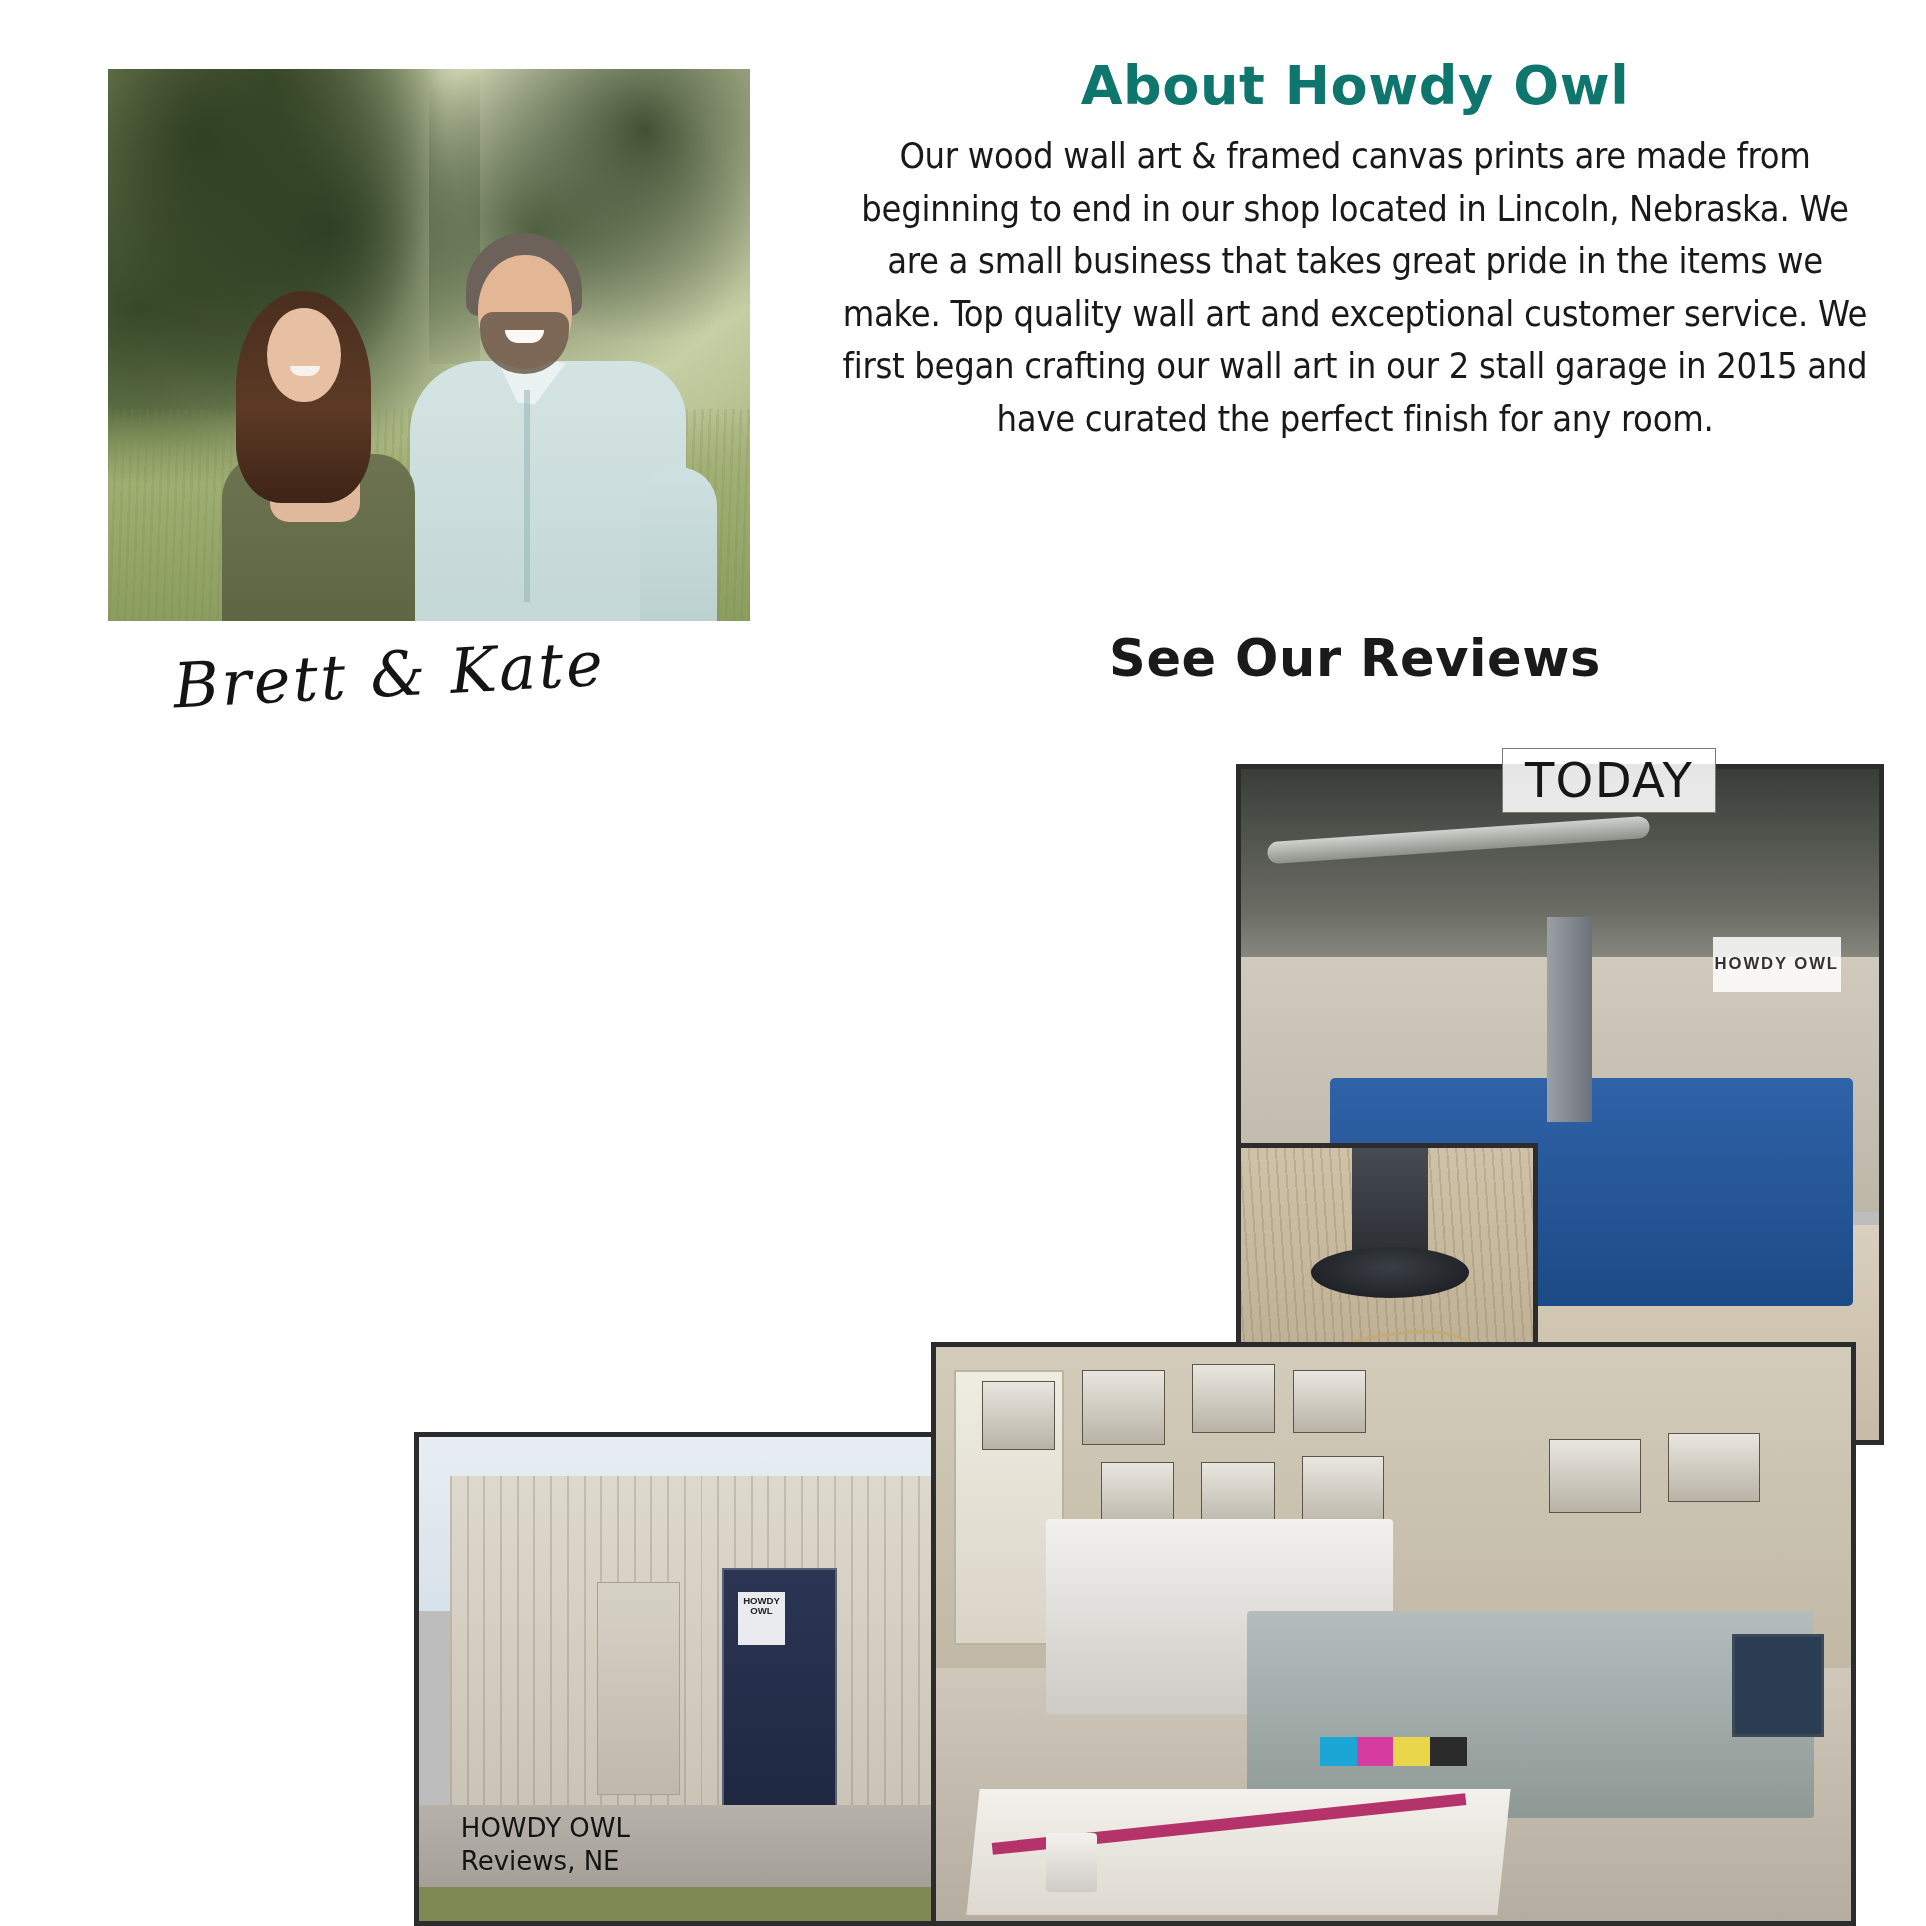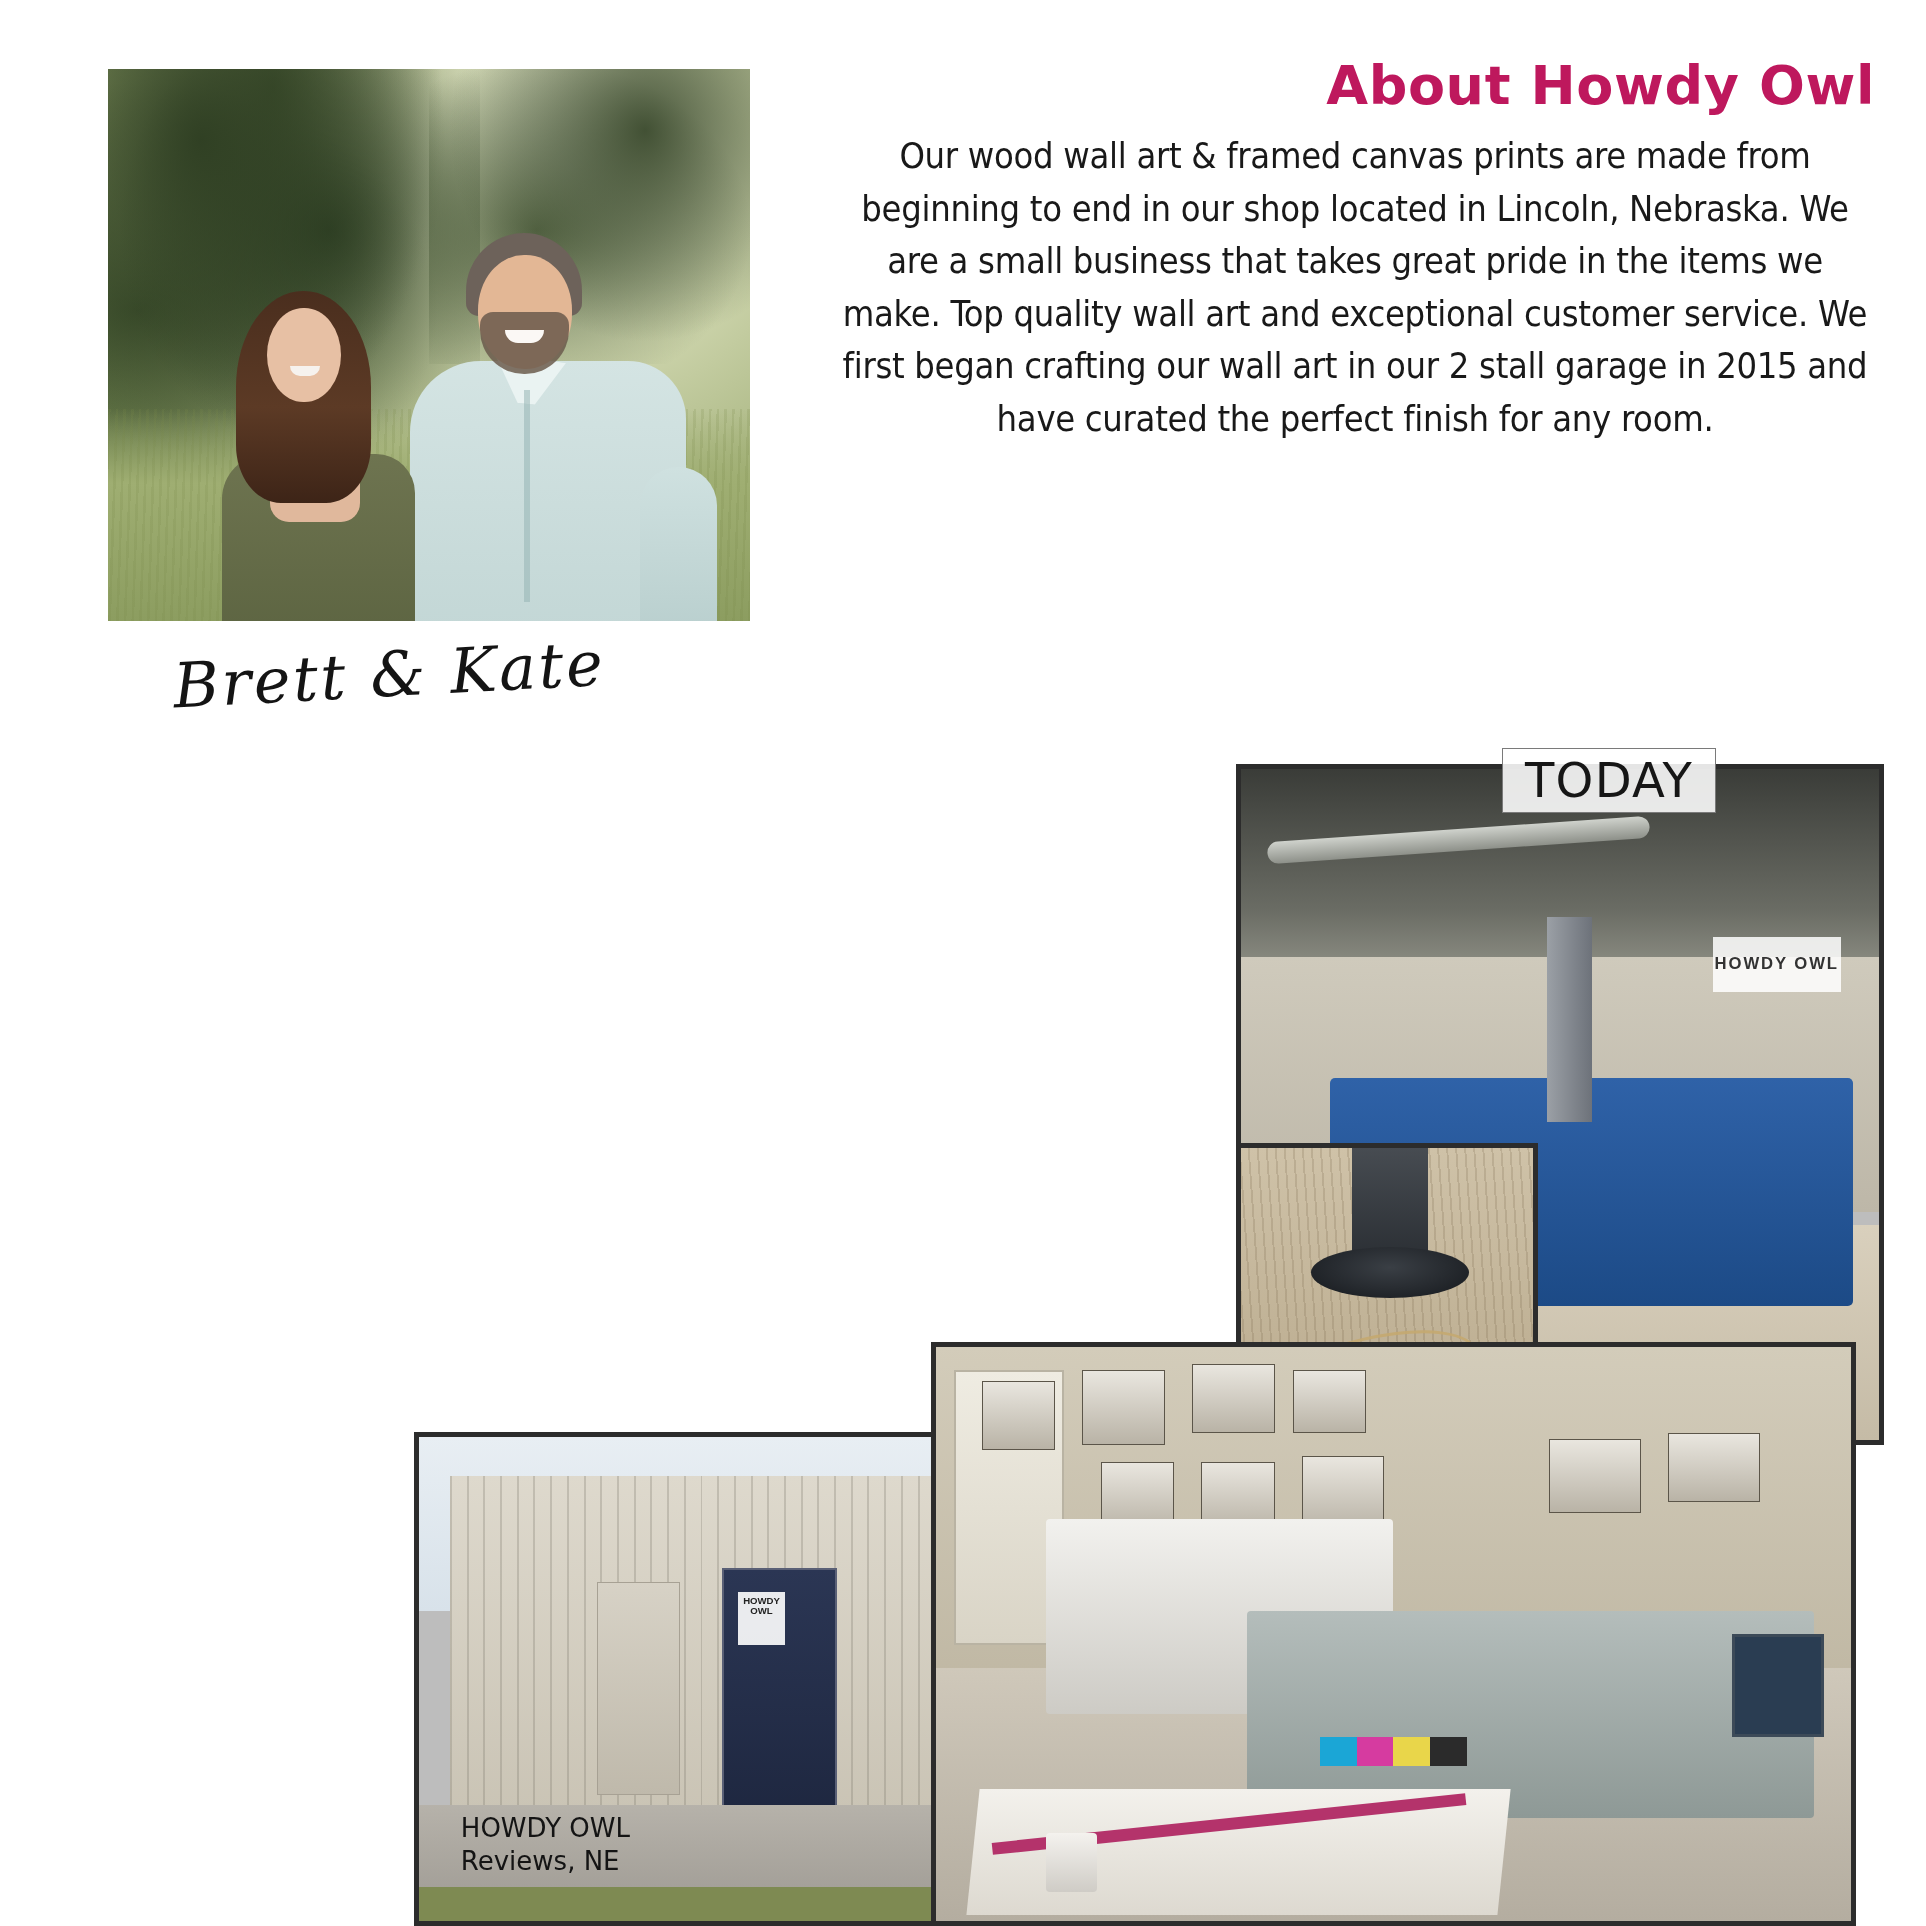--- a/index.html
+++ b/index.html
@@ -23,24 +23,23 @@
     left: 835px;
     top: 58px;
     width: 1040px;
     text-align: center;
   }
   .about-title {
     font-family: "DejaVu Sans", sans-serif;
     font-weight: bold;
     font-size: 54px;
     letter-spacing: 0.6px;
-    color: #be185d;
+    color: #0f766e;
     margin: 0 0 15.4px 0;
     line-height: 1.05;
-    text-align: right;
   }
   .about-body {
     font-family: "DejaVu Sans Condensed", "DejaVu Sans", sans-serif;
     font-size: 36px;
     line-height: 1.46;
     color: #191919;
     margin: 0;
     letter-spacing: -0.3px;
     font-stretch: condensed;
   }
@@ -439,20 +438,21 @@
     <div class="cp-woman-smile"></div>
   </div>
 
   <div class="signature">Brett &amp; Kate</div>
 
   <div class="about-block">
     <h1 class="about-title">About Howdy Owl</h1>
     <p class="about-body">Our wood wall art &amp; framed canvas prints are made from beginning to end in our shop located in Lincoln, Nebraska. We are a small business that takes great pride in the items we make. Top quality wall art and exceptional customer service. We first began crafting our wall art in our 2 stall garage in 2015 and have curated the perfect finish for any room.</p>
   </div>
 
+  <div class="reviews-title">See Our Reviews</div>
 
 
   <div class="photo photo-today">
     <div class="t-ceiling"></div>
     <div class="t-duct"></div>
     <div class="t-wall"></div>
     <div class="t-brand">HOWDY OWL</div>
     <div class="t-table"></div>
     <div class="t-machine"></div>
     <div class="t-gantry"></div>

